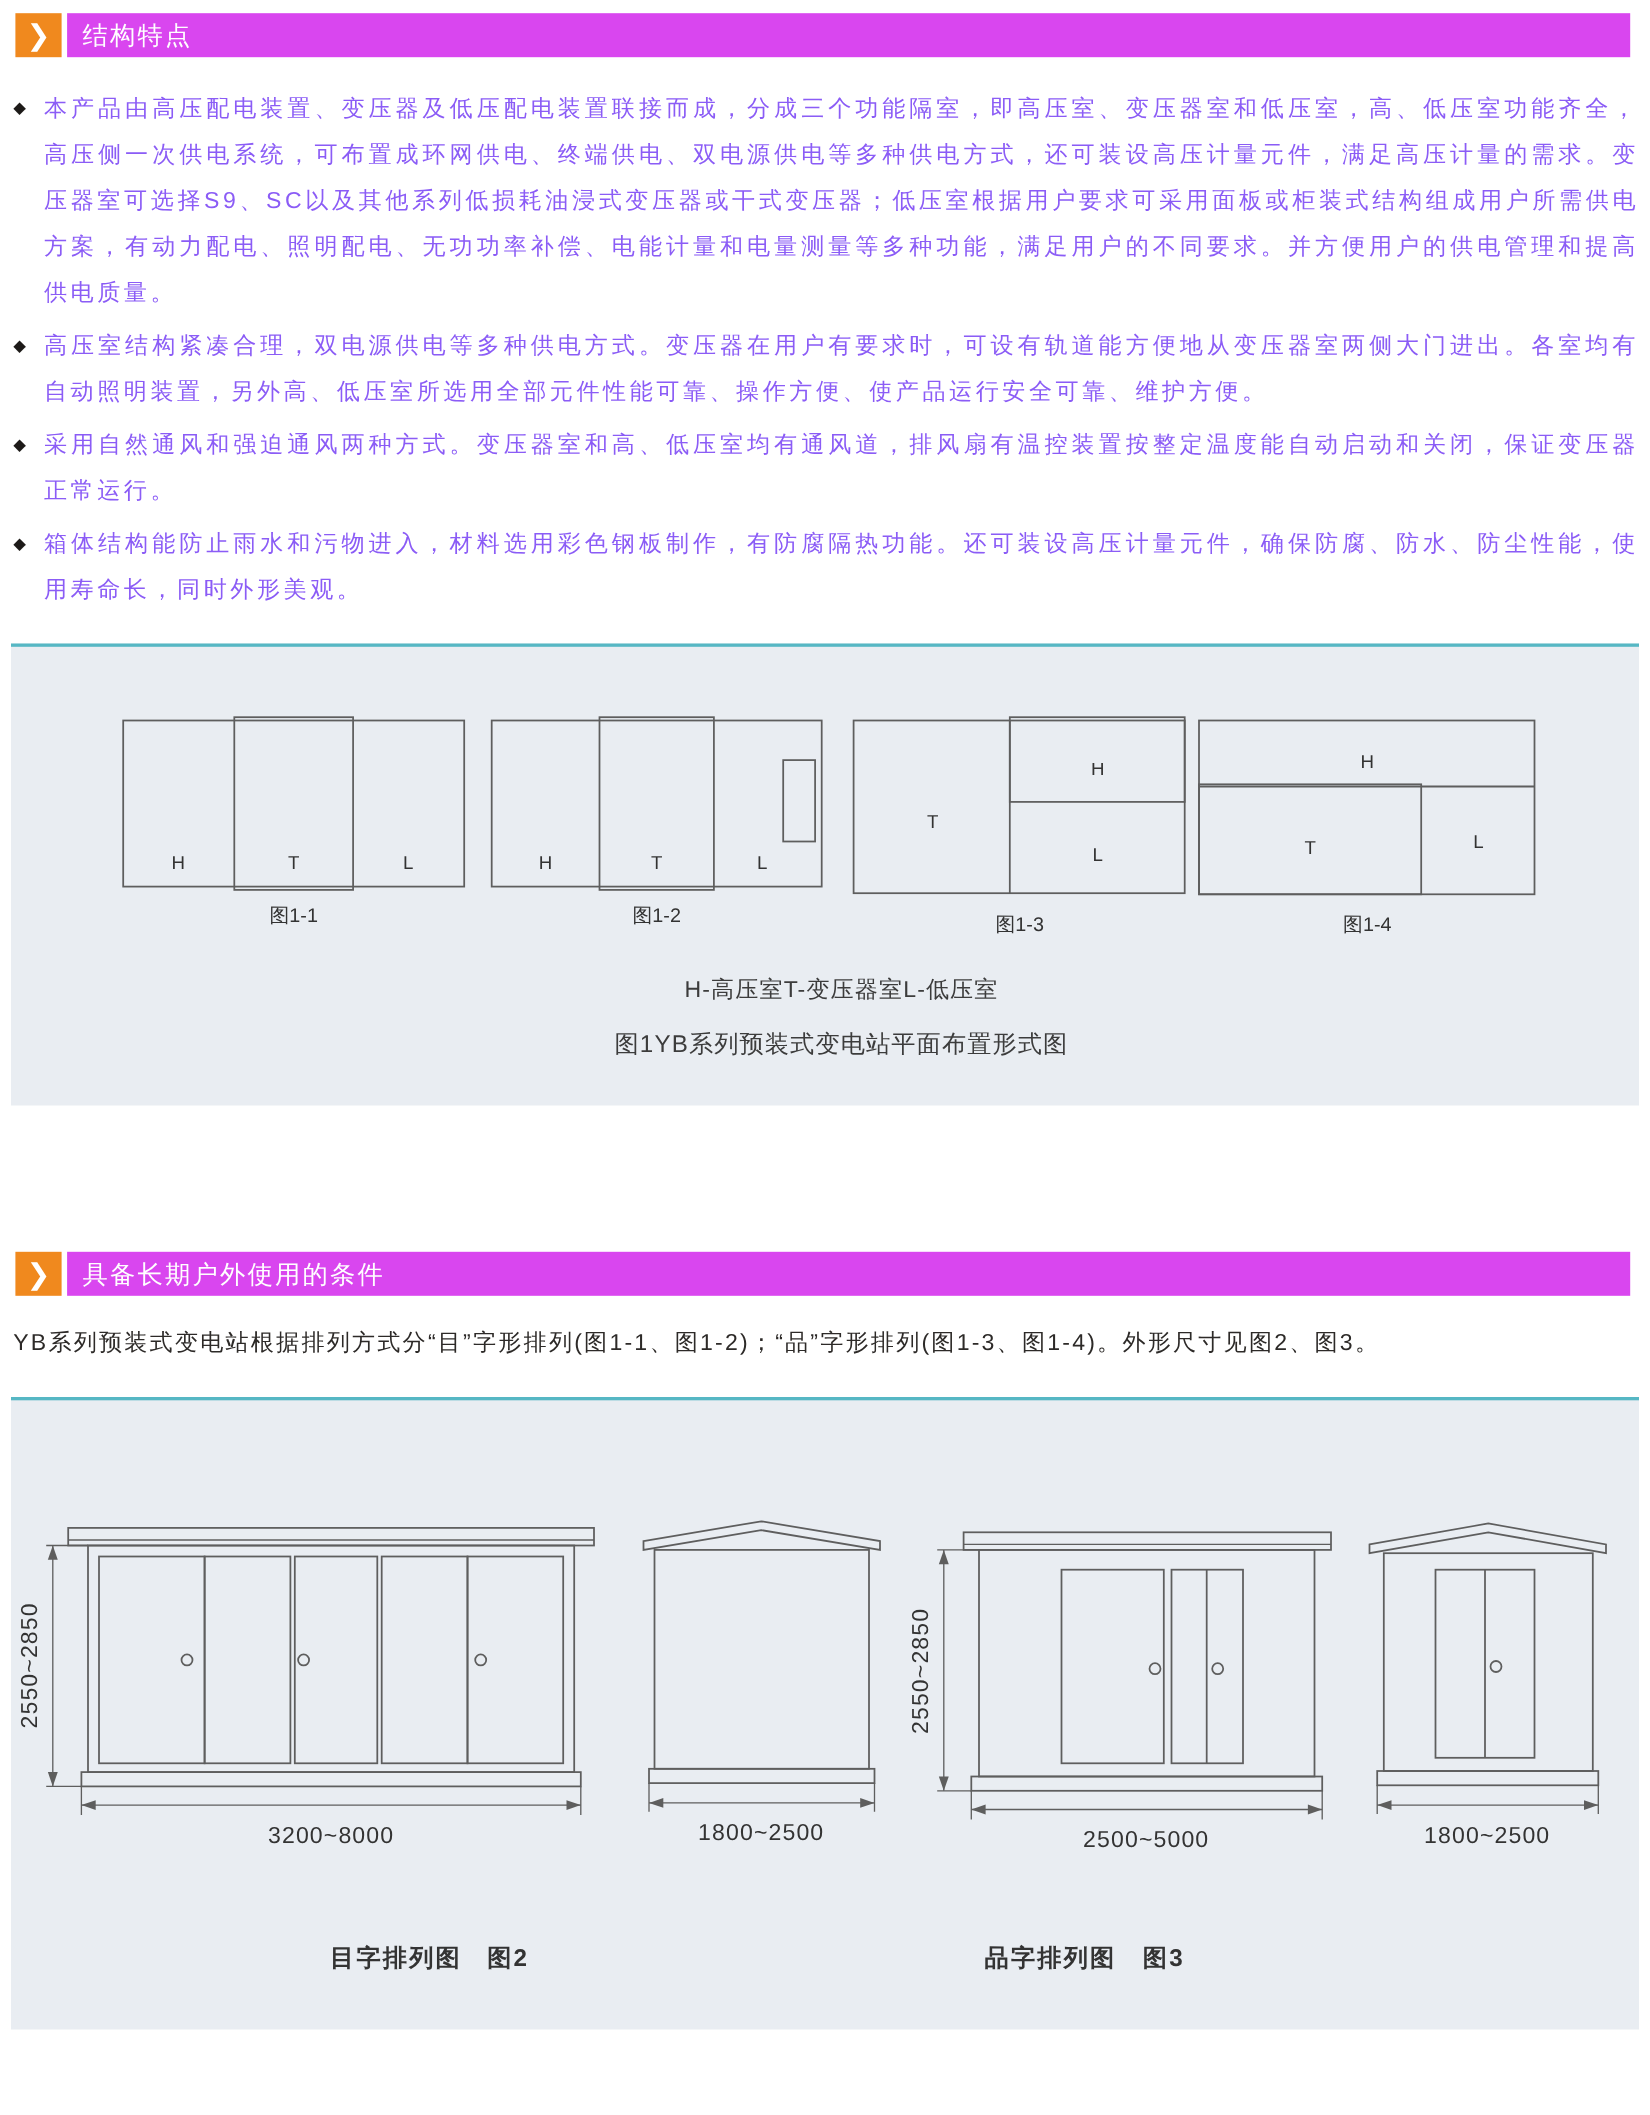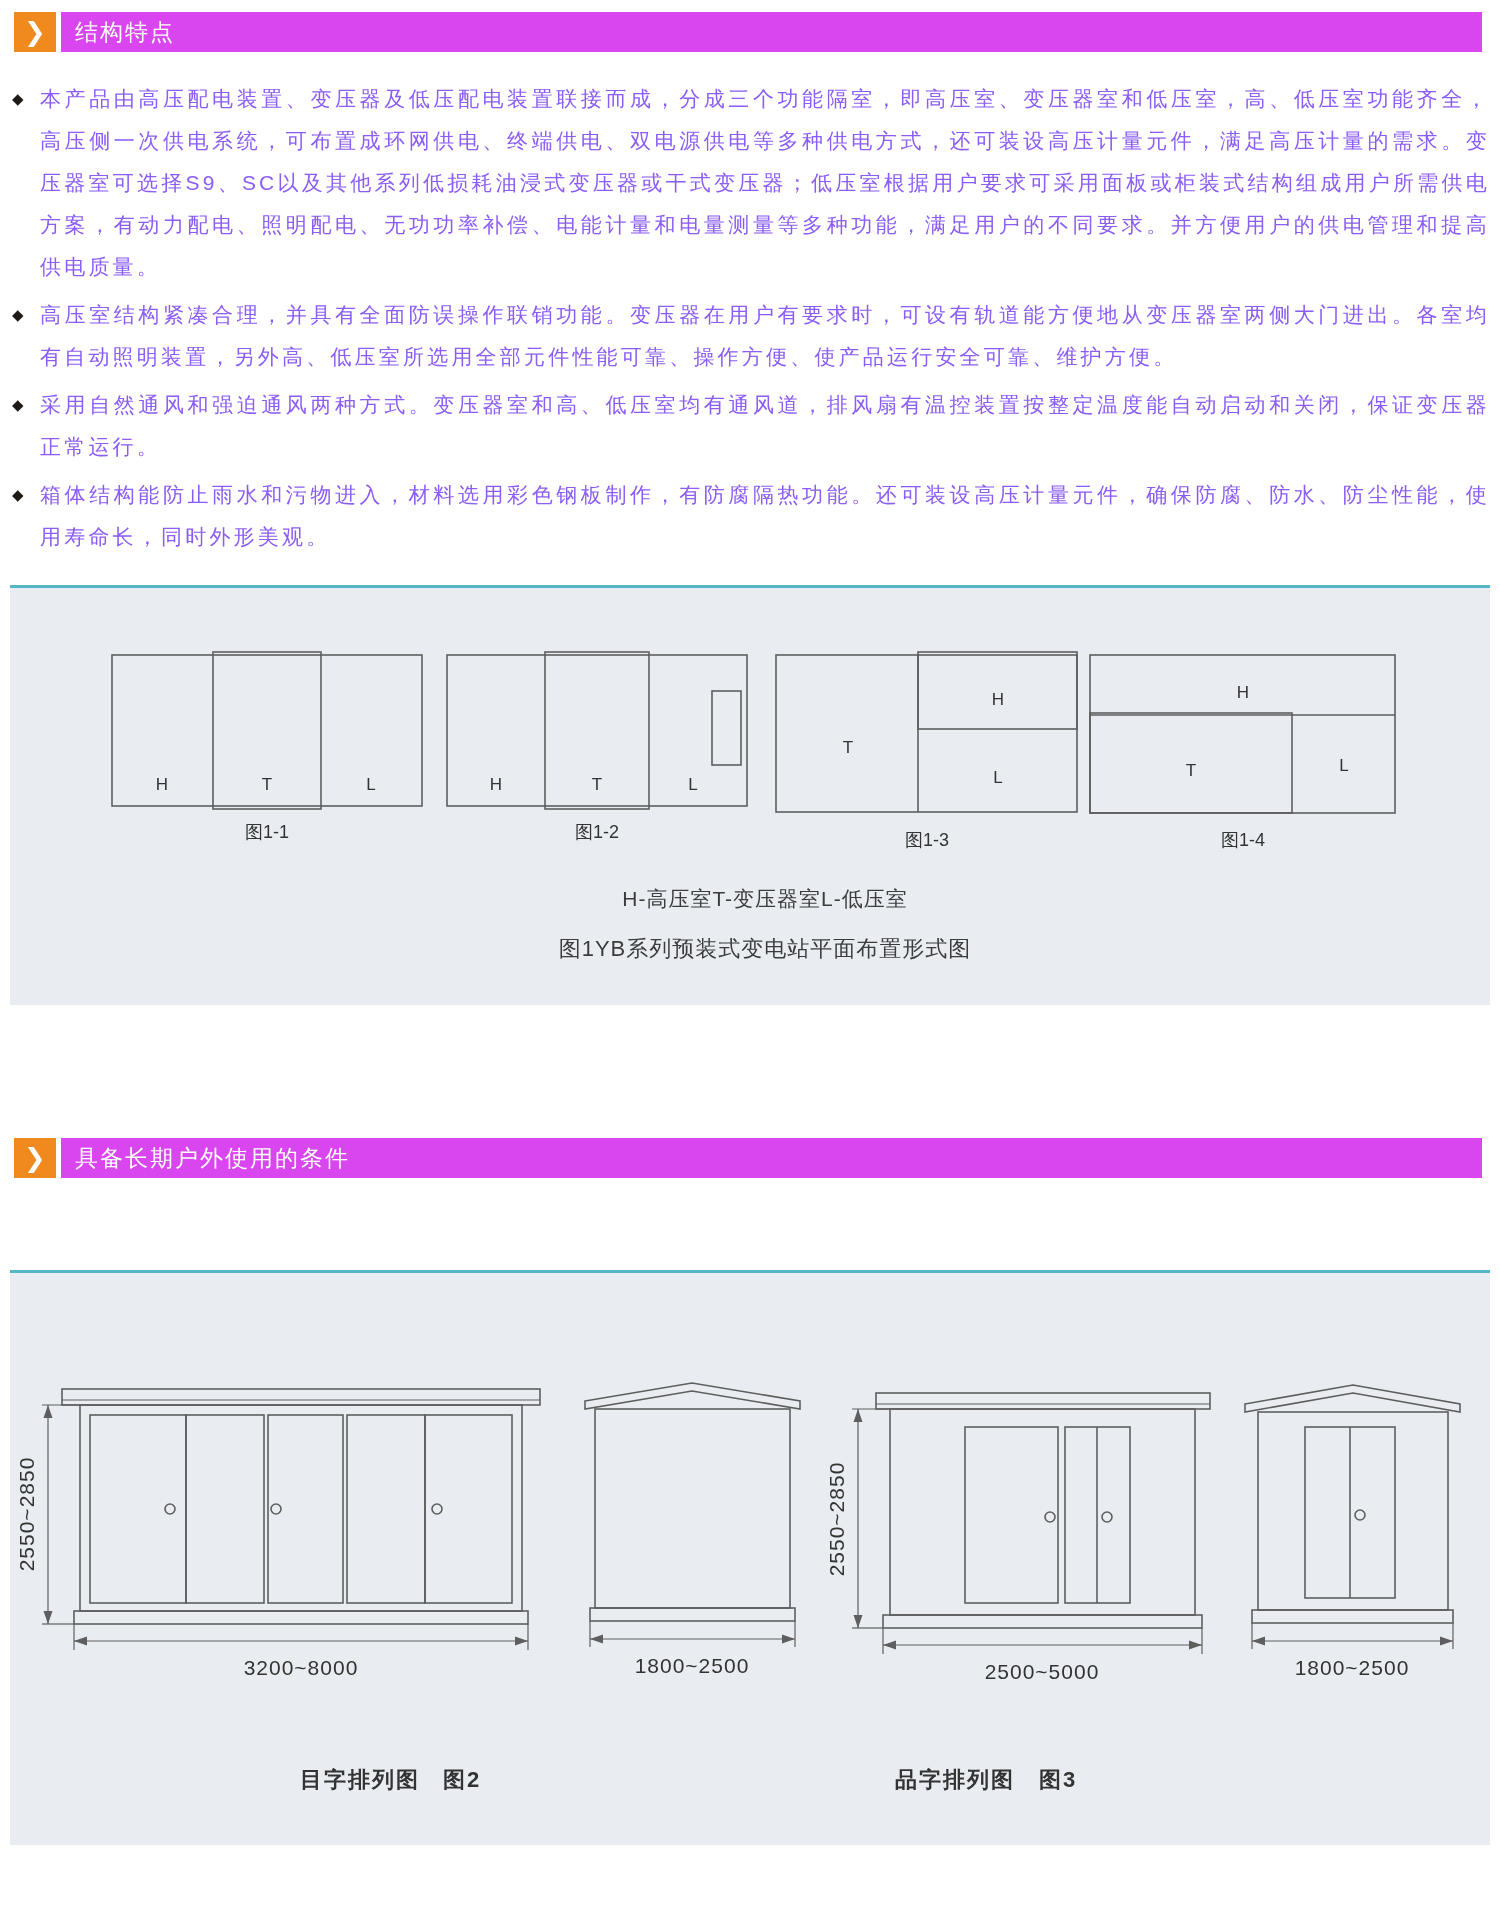--- a/index.html
+++ b/index.html
@@ -51,21 +51,21 @@
     <div class="hdr-bar">结构特点</div>
   </header>
 
   <div class="bullets">
     <div class="bullet">
       <span class="marker">◆</span>
       <p>本产品由高压配电装置、变压器及低压配电装置联接而成，分成三个功能隔室，即高压室、变压器室和低压室，高、低压室功能齐全，高压侧一次供电系统，可布置成环网供电、终端供电、双电源供电等多种供电方式，还可装设高压计量元件，满足高压计量的需求。变压器室可选择S9、SC以及其他系列低损耗油浸式变压器或干式变压器；低压室根据用户要求可采用面板或柜装式结构组成用户所需供电方案，有动力配电、照明配电、无功功率补偿、电能计量和电量测量等多种功能，满足用户的不同要求。并方便用户的供电管理和提高供电质量。</p>
     </div>
     <div class="bullet">
       <span class="marker">◆</span>
-      <p>高压室结构紧凑合理，并具有全面防误操作联销功能。变压器在用户有要求时，可设有轨道能方便地从变压器室两侧大门进出。各室均有自动照明装置，另外高、低压室所选用全部元件性能可靠、操作方便、使产品运行安全可靠、维护方便。</p>
+      <p>高压室结构紧凑合理，双电源供电等多种供电方式。变压器在用户有要求时，可设有轨道能方便地从变压器室两侧大门进出。各室均有自动照明装置，另外高、低压室所选用全部元件性能可靠、操作方便、使产品运行安全可靠、维护方便。</p>
     </div>
     <div class="bullet">
       <span class="marker">◆</span>
       <p>采用自然通风和强迫通风两种方式。变压器室和高、低压室均有通风道，排风扇有温控装置按整定温度能自动启动和关闭，保证变压器正常运行。</p>
     </div>
     <div class="bullet">
       <span class="marker">◆</span>
       <p>箱体结构能防止雨水和污物进入，材料选用彩色钢板制作，有防腐隔热功能。还可装设高压计量元件，确保防腐、防水、防尘性能，使用寿命长，同时外形美观。</p>
     </div>
   </div>
@@ -115,20 +115,21 @@
       <text class="legend" x="755" y="318">H-高压室T-变压器室L-低压室</text>
       <text class="figtitle" x="755" y="368">图1YB系列预装式变电站平面布置形式图</text>
     </svg>
   </section>
 
   <header class="sec-header" style="top:1138px;">
     <span class="hdr-icon">❯</span>
     <div class="hdr-bar">具备长期户外使用的条件</div>
   </header>
 
+  <p class="para">YB系列预装式变电站根据排列方式分“目”字形排列(图1-1、图1-2)；“品”字形排列(图1-3、图1-4)。外形尺寸见图2、图3。</p>
 
   <section class="panel panel2">
     <svg viewBox="0 0 1480 572" width="1480" height="572">
 
       <g>
         <rect class="ln" x="52" y="116" width="478" height="16"></rect>
         <line class="lnthin" x1="52" y1="127" x2="530" y2="127"></line>
         <rect class="ln" x="70" y="132" width="442" height="206"></rect>
         <rect class="ln" x="80" y="142" width="96" height="188"></rect>
         <rect class="ln" x="176" y="142" width="78" height="188"></rect>

